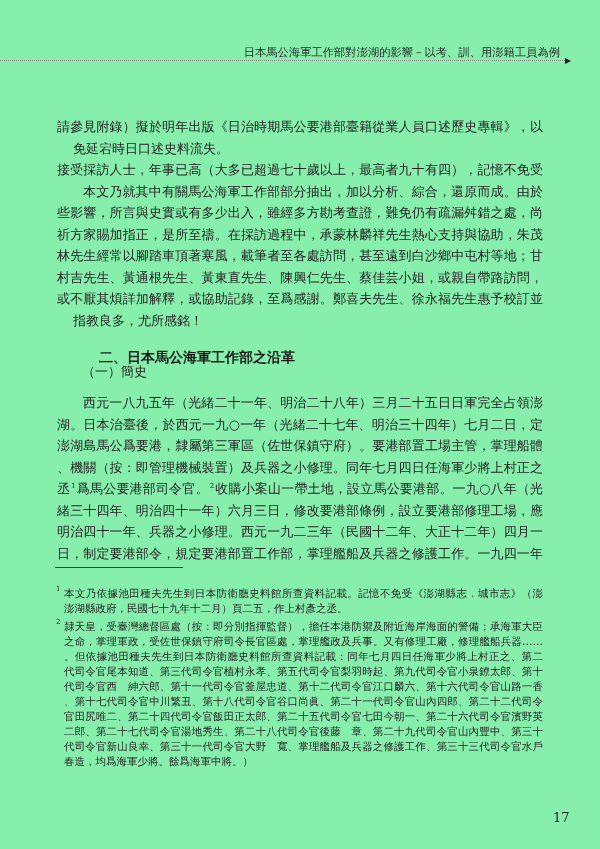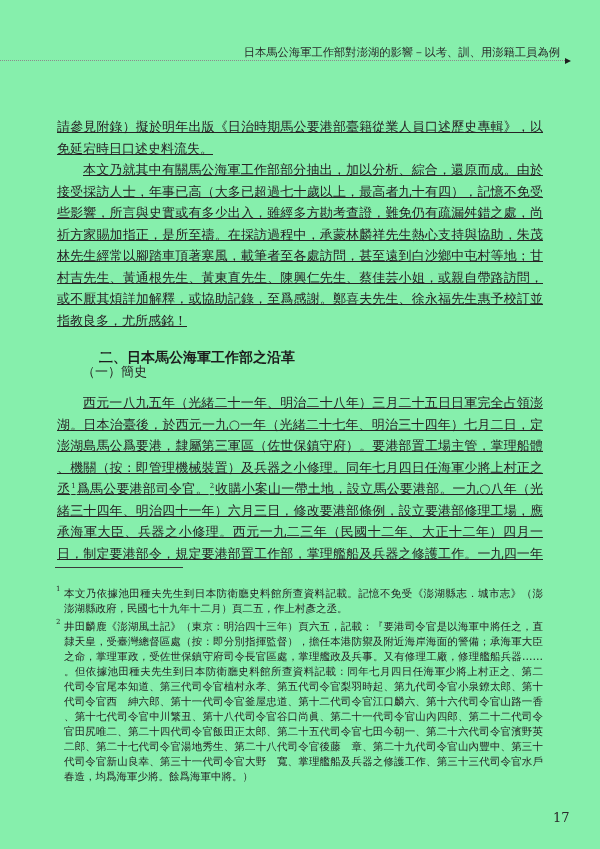--- a/index.html
+++ b/index.html
@@ -48,23 +48,22 @@
       width: 486px;
       font-size: 13px;
       line-height: 21.5px;
     }
     .line {
       height: 21.5px;
       overflow: hidden;
       text-align: justify;
       text-align-last: justify;
       text-justify: inter-character;
-      text-decoration: underline;
     }
-    .line.last { text-align-last: left; }
+    .line.last { text-align-last: left; margin-left: 16px; }
     .line.indent { text-indent: 26px; }
     .fn-ref {
       font-size: 7px;
       position: relative;
       top: -5px;
       line-height: 0;
       padding: 0 1px;
     }
     .section-heading {
       position: absolute;
@@ -135,56 +134,55 @@
 <div class="page">
 
   <div class="running-title">日本馬公海軍工作部對澎湖的影響－以考、訓、用澎籍工員為例</div>
   <div class="dotted-rule"></div>
   <div class="arrow-right"></div>
 
   <div class="text-block" style="top:116.25px;">
     <div class="line">請參見附錄）擬於明年出版《日治時期馬公要港部臺籍從業人員口述歷史專輯》，以</div>
     <div class="line last">免延宕時日口述史料流失。</div>
 
+    <div class="line">接受採訪人士，年事已高（大多已超過七十歲以上，最高者九十有四），記憶不免受</div>
     <div class="line indent">本文乃就其中有關馬公海軍工作部部分抽出，加以分析、綜合，還原而成。由於</div>
-    <div class="line">接受採訪人士，年事已高（大多已超過七十歲以上，最高者九十有四），記憶不免受</div>
     <div class="line">些影響，所言與史實或有多少出入，雖經多方勘考查證，難免仍有疏漏舛錯之處，尚</div>
     <div class="line">祈方家賜加指正，是所至禱。在採訪過程中，承蒙林麟祥先生熱心支持與協助，朱茂</div>
     <div class="line">林先生經常以腳踏車頂著寒風，載筆者至各處訪問，甚至遠到白沙鄉中屯村等地；甘</div>
     <div class="line">村吉先生、黃通根先生、黃東直先生、陳興仁先生、蔡佳芸小姐，或親自帶路訪問，</div>
     <div class="line">或不厭其煩詳加解釋，或協助記錄，至爲感謝。鄭喜夫先生、徐永福先生惠予校訂並</div>
     <div class="line last">指教良多，尤所感銘！</div>
   </div>
 
   <div class="section-heading">二、日本馬公海軍工作部之沿革</div>
   <div class="subsection-heading">（一）簡史</div>
 
   <div class="text-block" style="top:392.25px;">
     <div class="line indent">西元一八九五年（光緒二十一年、明治二十八年）三月二十五日日軍完全占領澎</div>
     <div class="line">湖。日本治臺後，於西元一九○一年（光緒二十七年、明治三十四年）七月二日，定</div>
     <div class="line">澎湖島馬公爲要港，隸屬第三軍區（佐世保鎮守府）。要港部置工場主管，掌理船體</div>
     <div class="line">、機關（按：即管理機械裝置）及兵器之小修理。同年七月四日任海軍少將上村正之</div>
     <div class="line">
       <span>丞</span><span class="fn-ref">1</span><span>爲馬公要港部司令官。</span><span class="fn-ref">2</span><span>收購小案山一帶土地，設立馬公要港部。一九○八年（光</span>
     </div>
     <div class="line">緒三十四年、明治四十一年）六月三日，修改要港部條例，設立要港部修理工場，應</div>
-    <div class="line">承海軍大臣、兵器之小修理。西元一九二三年（民國十二年、大正十二年）四月一</div>
+    <div class="line">明治四十一年、兵器之小修理。西元一九二三年（民國十二年、大正十二年）四月一</div>
     <div class="line">日，制定要港部令，規定要港部置工作部，掌理艦船及兵器之修護工作。一九四一年</div>
   </div>
 
   <div class="fn-separator"></div>
   <div class="footnotes">
     <div class="footnote">
       <span class="fn-number">1</span>
       <div class="fn-line">本文乃依據池田種夫先生到日本防衛廳史料館所查資料記載。記憶不免受《澎湖縣志．城市志》（澎湖：</div>
       <div class="fn-line last">澎湖縣政府，民國七十九年十二月）頁二五，作上村彥之丞。</div>
     </div>
     <div class="footnote">
       <span class="fn-number">2</span>
-      <div class="fn-line">井田麟鹿《澎湖風土記》（東京：明治四十三年）頁六五，記載：『要港司令官是以海軍中將任之，直</div>
       <div class="fn-line">隸天皇，受臺灣總督區處（按：即分別指揮監督），擔任本港防禦及附近海岸海面的警備；承海軍大臣</div>
       <div class="fn-line">之命，掌理軍政，受佐世保鎮守府司令長官區處，掌理艦政及兵事。又有修理工廠，修理艦船兵器……</div>
       <div class="fn-line">。但依據池田種夫先生到日本防衛廳史料館所查資料記載：同年七月四日任海軍少將上村正之、第二</div>
       <div class="fn-line">代司令官尾本知道、第三代司令官植村永孝、第五代司令官梨羽時起、第九代司令官小泉鐐太郎、第十</div>
       <div class="fn-line">代司令官西　紳六郎、第十一代司令官釜屋忠道、第十二代司令官江口麟六、第十六代司令官山路一香</div>
       <div class="fn-line">、第十七代司令官中川繁丑、第十八代司令官谷口尚眞、第二十一代司令官山內四郎、第二十二代司令</div>
       <div class="fn-line">官田尻唯二、第二十四代司令官飯田正太郎、第二十五代司令官七田今朝一、第二十六代司令官濱野英</div>
       <div class="fn-line">二郎、第二十七代司令官湯地秀生、第二十八代司令官後藤　章、第二十九代司令官山內豐中、第三十</div>
       <div class="fn-line">代司令官新山良幸、第三十一代司令官大野　寬、掌理艦船及兵器之修護工作、第三十三代司令官水戶</div>
       <div class="fn-line last">春造，均爲海軍少將。餘爲海軍中將。）</div>

